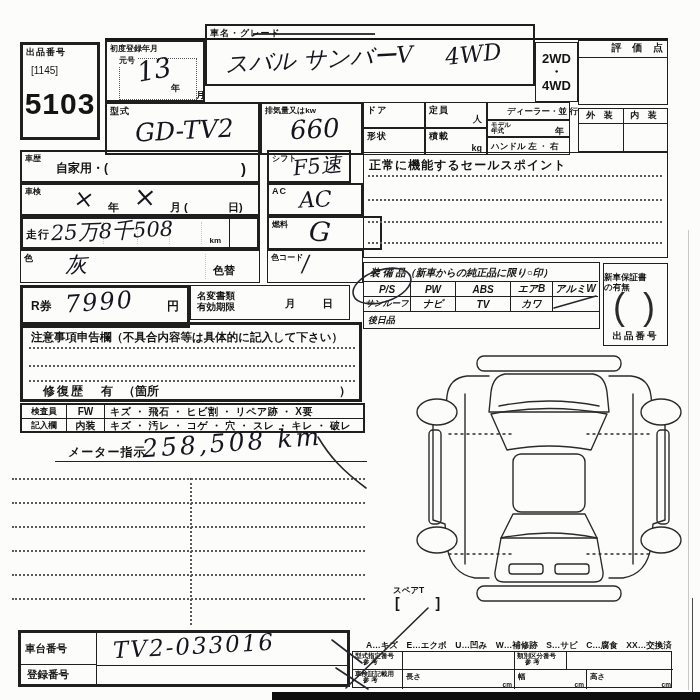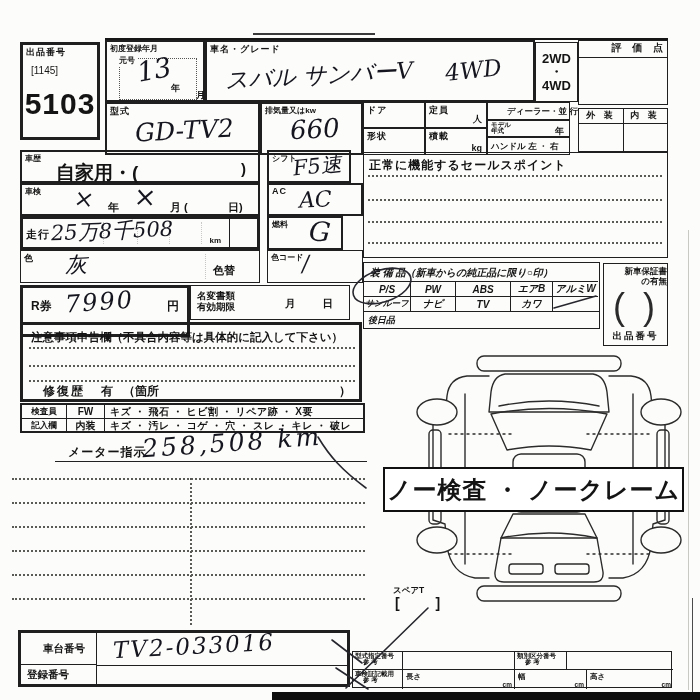--- a/index.html
+++ b/index.html
@@ -21,21 +21,21 @@
   
   #lot{left:20px;top:42px;width:80px;height:98px;border-width:3px;}
   #lot .code{position:absolute;left:8px;top:20px;font-size:10px;}
   #lot .num{position:absolute;left:0;top:42px;width:100%;text-align:center;font-size:30px;font-weight:bold;letter-spacing:1px;}
   #freg{left:105px;top:40px;width:100px;height:62px;}
   #freg .dotbox{position:absolute;left:12px;top:16px;width:76px;height:40px;border:1.6px dotted #555;}
   #freg .era{position:absolute;left:10px;top:13px;font-size:8px;font-weight:bold;background:#fcfcfa;padding:0 2px;}
   #freg .hv{left:30px;top:14px;font-size:27px;transform:rotate(-10deg);}
   #freg .yr{position:absolute;left:64px;top:40px;font-size:9px;font-weight:bold;}
   #freg .mo{position:absolute;left:89px;top:47px;font-size:9px;font-weight:bold;}
-  #cname{left:205px;top:40px;width:330px;height:62px;border-width:2.4px;}
+  #cname{left:205px;top:24px;width:330px;height:62px;border-width:2.4px;}
   #cname .hv{left:18px;top:22px;font-size:23px;}
   #cname .hg{left:238px;top:17px;font-size:23px;transform:rotate(-6deg);}
   #drive{left:535px;top:42px;width:43px;height:60px;display:flex;flex-direction:column;align-items:center;justify-content:center;font-size:13px;font-weight:bold;line-height:1.05;}
   #score{left:578px;top:40px;width:90px;height:65px;}
   #score .hdr{position:absolute;left:0;top:0;width:100%;height:16px;border-bottom:1.4px solid #1f1f1f;text-align:right;font-size:10px;font-weight:bold;letter-spacing:4px;}
   #mcode{left:105px;top:102px;width:155px;height:53px;}
   #mcode .hv{left:28px;top:14px;font-size:25px;}
   #disp{left:260px;top:102px;width:103px;height:53px;border-width:2.6px;}
   #disp .hv{left:28px;top:12px;font-size:26px;}
   
@@ -49,47 +49,47 @@
   #cmyear .ml{position:absolute;left:3px;top:1px;font-size:6.5px;font-weight:bold;line-height:.95;}
   #cmyear .yr{position:absolute;right:5px;top:4px;font-size:9px;font-weight:bold;}
   #chandle{left:487px;top:137px;width:83px;height:18px;}
   #chandle span{position:absolute;left:3px;top:3px;font-size:8.5px;font-weight:bold;white-space:nowrap;}
   #extint{left:578px;top:108px;width:90px;height:44px;}
   #extint .hdr{position:absolute;left:0;top:0;width:100%;height:14px;border-bottom:1.2px solid #1f1f1f;display:flex;}
   #extint .hdr span{flex:1;text-align:center;font-size:9px;font-weight:bold;letter-spacing:3px;}
   #extint .vd{position:absolute;left:50%;top:0;bottom:0;border-left:1.2px solid #1f1f1f;}
   
   #hist{left:20px;top:150px;width:240px;height:33px;border-width:2.6px;}
-  #hist .pv{left:34px;top:8px;font-size:19px;}
+  #hist .pv{left:34px;top:8px;font-size:12px;}
   #hist .cl{position:absolute;right:12px;top:8px;font-size:15px;font-weight:bold;}
   #shiftb{left:267px;top:150px;width:84px;height:33px;border-width:2.2px;}
   #shiftb .hv{left:24px;top:4px;font-size:21px;transform:rotate(-6deg);}
   #insp{left:20px;top:183px;width:240px;height:33px;border-width:2.2px;}
   #insp .x1{left:52px;top:2px;font-size:24px;transform:rotate(8deg);}
   #insp .x2{left:112px;top:-2px;font-size:27px;transform:rotate(4deg);}
   #insp .p1{left:86px;top:15px;font-size:11px;}
   #insp .p2{left:148px;top:15px;font-size:11px;}
   #insp .p3{left:206px;top:15px;font-size:11px;}
   #acb{left:267px;top:183px;width:96px;height:33px;border-width:2.2px;}
   #acb .hv{left:30px;top:4px;font-size:22px;}
   #mile{left:20px;top:216px;width:240px;height:34px;border-width:3px;}
   #mile .lbl{top:8px;font-size:11px;}
   #mile .hv{left:28px;top:2px;font-size:21px;transform:rotate(-2deg);}
   #mile .unit{position:absolute;right:36px;bottom:2px;font-size:8px;font-weight:bold;}
   #mile .subdiv{position:absolute;left:206px;top:0;bottom:0;border-left:1.2px solid #1f1f1f;}
   #mile .msep{position:absolute;top:3px;bottom:3px;border-left:1.5px dotted #777;opacity:.38;}
-  #fuelb{left:267px;top:216px;width:76px;height:34px;border-width:2.2px;}
+  #fuelb{left:267px;top:216px;width:115px;height:34px;border-width:2.2px;}
   #fuelb .hv{left:40px;top:0px;font-size:27px;transform:rotate(5deg);}
   #colorb{left:20px;top:250px;width:240px;height:33px;}
   #colorb .hv{left:44px;top:3px;font-size:22px;}
   #colorb .rc{position:absolute;left:192px;top:12px;font-size:11px;font-weight:bold;}
   #colorb .csep{position:absolute;left:184px;top:3px;bottom:3px;border-left:1.5px dotted #777;opacity:.4;}
   #ccode{left:267px;top:250px;width:96px;height:33px;}
   #ccode .hv{left:34px;top:2px;font-size:22px;}
-  #rtic{left:20px;top:285px;width:170px;height:52px;border-width:3px;}
+  #rtic{left:20px;top:285px;width:170px;height:43px;border-width:3px;}
   #rtic .rl{position:absolute;left:8px;top:10px;font-size:12px;font-weight:bold;}
   #rtic .hv{left:42px;top:2px;font-size:24px;transform:rotate(-4deg);letter-spacing:2px;}
   #rtic .yen{position:absolute;right:8px;top:10px;font-size:12px;font-weight:bold;}
   #nchg{left:190px;top:285px;width:160px;height:35px;}
   #nchg .l12{position:absolute;left:6px;top:4px;font-size:9.5px;font-weight:bold;line-height:1.2;}
   #nchg .mo{position:absolute;left:94px;top:11px;font-size:10.5px;font-weight:bold;}
   #nchg .dy{position:absolute;right:16px;top:11px;font-size:10.5px;font-weight:bold;}
   #notice{left:20px;top:322px;width:342px;height:80px;border-width:3px;padding-left:42px;}
   #notice .ti{position:absolute;left:8px;top:5px;font-size:11.5px;font-weight:bold;white-space:nowrap;}
   #notice .rep{position:absolute;left:20px;top:58px;font-size:12px;font-weight:bold;letter-spacing:2px;}
@@ -107,21 +107,21 @@
   #insptab .c13{left:83px;top:0;width:260px;height:14px;font-size:10px;border-right:none;padding-left:5px;letter-spacing:.5px;}
   #insptab .c23{left:83px;top:14px;width:260px;height:13px;font-size:10px;border-right:none;border-bottom:none;padding-left:5px;letter-spacing:.5px;}
   #meterlbl{position:absolute;left:68px;top:444px;font-size:12px;font-weight:bold;letter-spacing:1px;}
   #meterval{left:142px;top:430px;font-size:25px;transform:rotate(-4deg);letter-spacing:3px;}
   #meterline{position:absolute;left:55px;top:461px;width:312px;border-top:1.6px solid #222;}
   
   .fl{left:12px;width:353px;}
   #fv{left:190px;top:478px;height:147px;}
   
   #chassis{left:18px;top:630px;width:332px;height:57px;border-width:3.4px;}
-  #chassis .r1l{position:absolute;left:0;top:0;width:76px;height:32px;border-right:1.4px solid #1f1f1f;border-bottom:1.4px solid #1f1f1f;box-sizing:border-box;display:flex;align-items:center;padding-left:22px;font-size:10.5px;font-weight:bold;}
+  #chassis .r1l{position:absolute;left:0;top:0;width:76px;height:32px;border-right:1.4px solid #1f1f1f;border-bottom:1.4px solid #1f1f1f;box-sizing:border-box;display:flex;align-items:center;padding-left:4px;font-size:10.5px;font-weight:bold;}
   #chassis .r2l{position:absolute;left:0;top:32px;width:76px;height:19px;border-right:1.4px solid #1f1f1f;box-sizing:border-box;display:flex;align-items:center;padding-left:6px;font-size:10.5px;font-weight:bold;}
   #chassis .r2b{position:absolute;left:76px;top:32px;right:0;height:0;border-top:1.4px solid #1f1f1f;}
   #chassis .hv{left:92px;top:2px;font-size:23px;letter-spacing:2px;}
   
   #reftab{left:352px;top:651px;width:320px;height:37px;border-width:1.6px;}
   #reftab .cell{position:absolute;box-sizing:border-box;border-right:1.1px solid #1f1f1f;border-bottom:1.1px solid #1f1f1f;font-weight:bold;}
   #reftab .tiny{font-size:6.5px;line-height:.95;padding:1px 0 0 2px;}
   #reftab .cm{position:absolute;right:2px;bottom:1px;font-size:6.5px;}
   #reftab .dim{position:absolute;left:3px;top:2px;font-size:7.5px;}
   #legend{position:absolute;left:366px;top:640px;font-size:8.5px;font-weight:bold;white-space:nowrap;}
@@ -139,21 +139,21 @@
   
   #sales{left:363px;top:152px;width:305px;height:106px;}
   #sales .ti{position:absolute;left:5px;top:4px;font-size:12px;font-weight:bold;letter-spacing:1px;}
   #equip{left:363px;top:262px;width:237px;height:67px;border-width:1.8px;font-style:italic;}
   #equip .ti{position:absolute;left:6px;top:3px;font-size:10px;font-weight:bold;white-space:nowrap;}
   #equip .cell{position:absolute;box-sizing:border-box;border-right:1.1px solid #1f1f1f;border-top:1.1px solid #1f1f1f;
                display:flex;align-items:center;justify-content:center;font-size:10px;font-weight:bold;height:15px;}
   #equip .later{position:absolute;left:0;top:48px;right:0;bottom:0;border-top:1.1px solid #1f1f1f;}
   #equip .later span{position:absolute;left:4px;top:2px;font-size:9px;font-weight:bold;}
   #warr{left:603px;top:263px;width:65px;height:83px;}
-  #warr .ti{position:absolute;left:0;top:3px;width:100%;text-align:right;font-size:8.5px;font-weight:bold;line-height:1.15;}
+  #warr .ti{position:absolute;left:0;top:9px;width:100%;text-align:left;font-size:8.5px;font-weight:bold;line-height:1.15;}
   #warr .pa{position:absolute;top:22px;font-size:36px;font-weight:300;color:#2a2a2a;}
   #warr .pl{left:9px;} #warr .pr{left:39px;}
   #warr .nt{position:absolute;left:0;top:66px;width:100%;text-align:center;font-size:9.5px;font-weight:bold;letter-spacing:2px;}
 </style>
 </head>
 <body>
 
 <div id="pg">
 
   <div id="topline"></div>
@@ -389,25 +389,25 @@
       <line x1="46" y1="204" x2="108" y2="204" stroke-dasharray="2,4"></line>
       <line x1="184" y1="204" x2="246" y2="204" stroke-dasharray="2,4"></line>
 
       <ellipse cx="34" cy="62" rx="20" ry="13" fill="#fcfcfa"></ellipse>
       <ellipse cx="34" cy="190" rx="20" ry="13" fill="#fcfcfa"></ellipse>
       <ellipse cx="258" cy="62" rx="20" ry="13" fill="#fcfcfa"></ellipse>
       <ellipse cx="258" cy="190" rx="20" ry="13" fill="#fcfcfa"></ellipse>
     </g>
   </svg>
 
-  <div id="stamp">ノー検査 ・ ノークレーム</div>
 
   <span id="spareL">スペアT</span>
   <span id="spareB">[  ]</span>
 
+  <span id="legend">A…キズ　E…エクボ　U…凹み　W…補修跡　S…サビ　C…腐食　XX…交換済</span>
 
   <div class="bx" id="reftab">
     <div class="cell tiny" style="left:0;top:0;width:50px;height:18px"><span>型式指定番号</span><br><span style="padding-left:8px">参 考</span></div>
     <div class="cell" style="left:50px;top:0;width:112px;height:18px"></div>
     <div class="cell tiny" style="left:162px;top:0;width:52px;height:18px"><span>類別区分番号</span><br><span style="padding-left:8px">参 考</span></div>
     <div class="cell" style="left:214px;top:0;width:106px;height:18px;border-right:none"></div>
     <div class="cell tiny" style="left:0;top:18px;width:50px;height:19px;border-bottom:none"><span>車検証記載用</span><br><span style="padding-left:8px">参 考</span></div>
     <div class="cell" style="left:50px;top:18px;width:112px;height:19px;border-bottom:none">
         <span class="dim">長さ</span>
         <span class="cm">cm</span>

